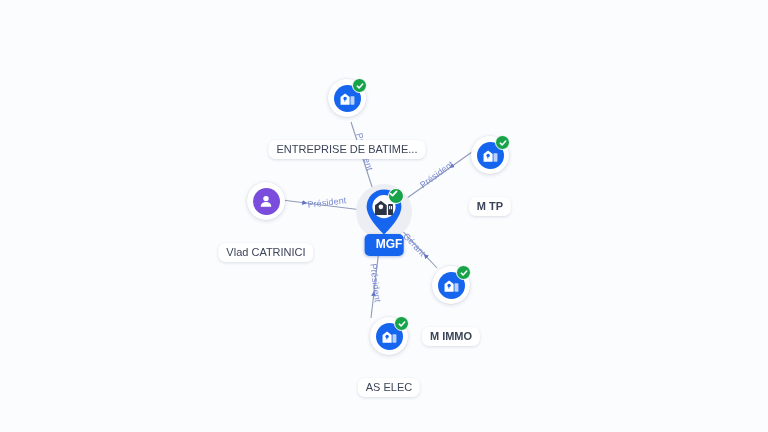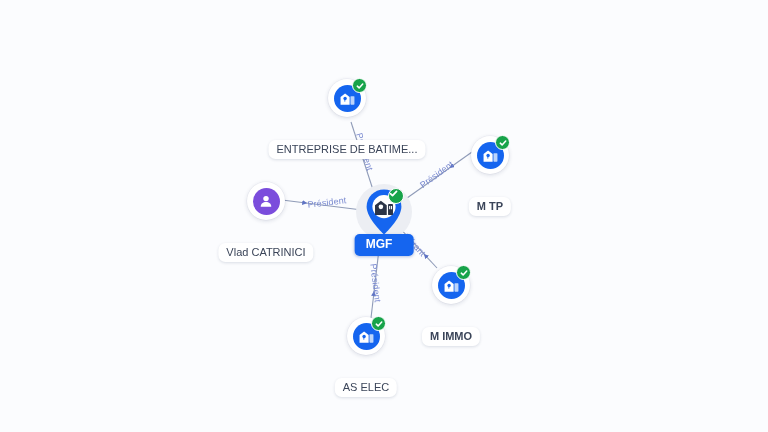--- a/index.html
+++ b/index.html
@@ -59,21 +59,21 @@
     width:56px;height:56px;border-radius:50%;
     background:#eceef3;
   }
   .pin{position:relative;width:38px;height:48px;}
   .pin svg{display:block;position:absolute;left:0;top:0;}
   .pin .badge{top:0px;right:-1px;width:14px;height:14px;}
   .pin-label{
     position:absolute;left:50%;top:46px;transform:translateX(-50%);
     background:#1565ef;color:#ffffff;
     font-size:12px;line-height:13px;font-weight:700;
-    padding:4px 21px 5px 11px;border-radius:5px;
+    padding:4px 1px 5px 11px;border-radius:5px;
     white-space:nowrap;
     box-shadow:0 1px 3px rgba(20,60,160,.3);
   }
 
   
   .edge-label{
     position:absolute;
     font-size:9px;line-height:9px;
     color:#7a8ad0;
     white-space:nowrap;
@@ -197,21 +197,21 @@
             </svg>
           </div>
       <span class="badge">
         <svg width="8" height="8" viewBox="0 0 10 10">
           <path d="M1.6 5.2 L3.9 7.4 L8.4 2.6" fill="none" stroke="#ffffff" stroke-width="1.9" stroke-linecap="round" stroke-linejoin="round"></path>
         </svg>
       </span>
     </div>
     <div class="label">M IMMO</div>
   </div>
-      <div class="node" style="left: 366px; top: 336px;">
+      <div class="node" style="left: 389px; top: 336px;">
     <div class="circle-node">
       <div class="inner company" style="background: rgb(21, 101, 239);">
             <svg width="17" height="16" viewBox="0 0 24 22">
               <path d="M2.2 20.4 V9.6 L8.6 4.6 L15 9.6 V20.4 Z" fill="#ffffff"></path>
               <rect x="16.2" y="8.4" width="5.6" height="12" rx="1" fill="#bcd4fb"></rect>
               <circle cx="8.6" cy="11.6" r="2.4" fill="#1565ef"></circle>
               <rect x="7.7" y="12.2" width="1.1" height="4" fill="#1565ef"></rect>
             </svg>
           </div>
       <span class="badge">

